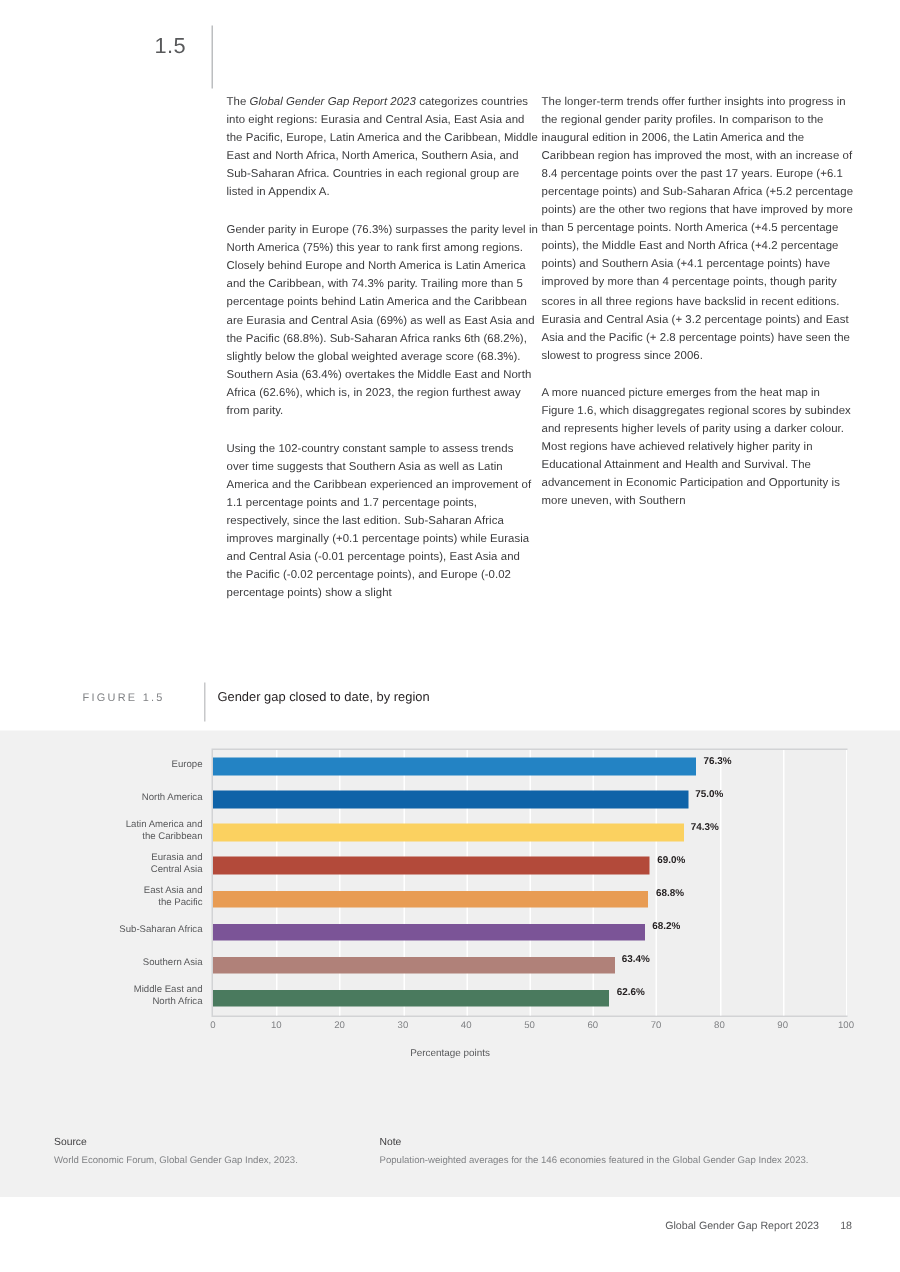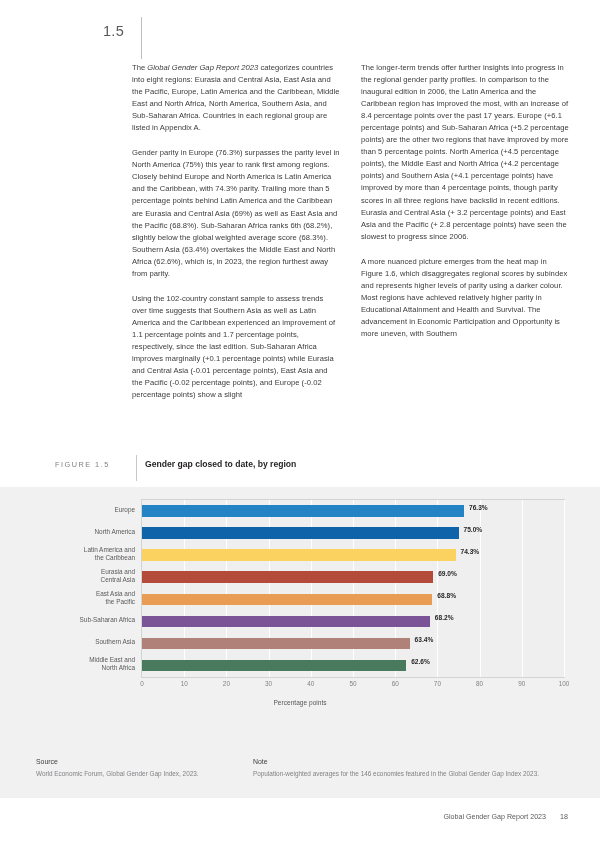--- a/index.html
+++ b/index.html
@@ -57,21 +57,21 @@
     position: absolute;
     left: 0;
     top: 62px;
     width: 600px;
   }
   .col {
     position: absolute;
     top: 0;
     width: 208px;
   }
-  .col-left { left: 132px; }
+  .col-left { left: 151px; }
   .col-right { left: 361px; }
   .col p {
     margin: 0 0 13px 0;
     font-size: 7.6px;
     line-height: 12.05px;
     color: #3a3a3c;
     letter-spacing: 0.04px;
   }
   .col p em {
     font-style: italic;
@@ -99,21 +99,21 @@
     top: 0px;
     width: 1px;
     height: 26px;
     background: #c7c8ca;
   }
   .figure-title {
     position: absolute;
     left: 145px;
     top: 4px;
     font-size: 8.6px;
-    font-weight: bold;
+    font-weight: normal;
     color: #231f20;
   }
 
   
   .figure-panel {
     position: absolute;
     left: 0;
     top: 487px;
     width: 600px;
     height: 311px;

